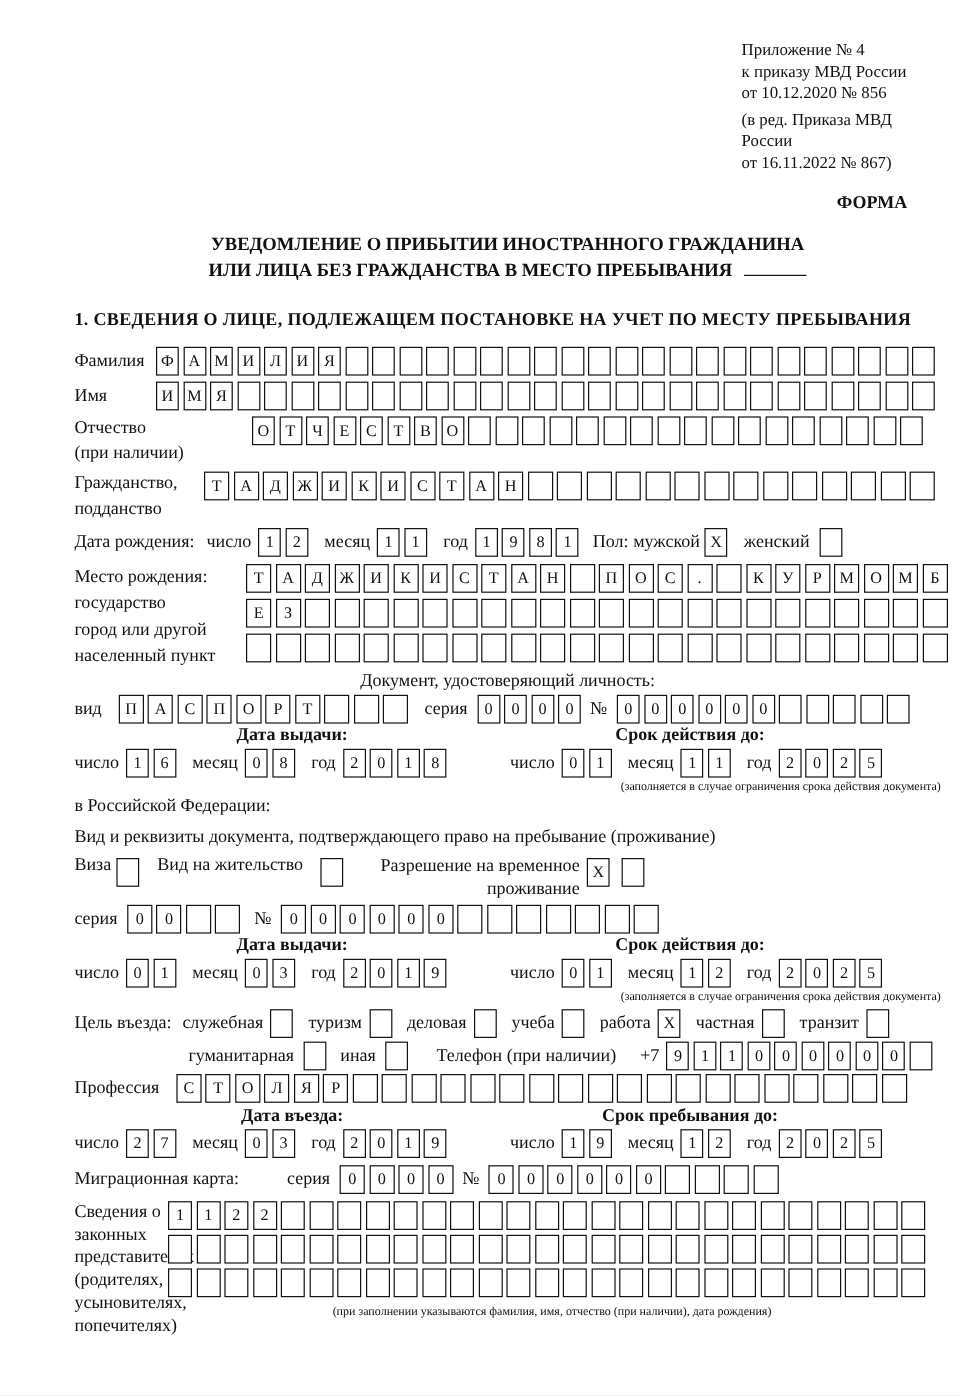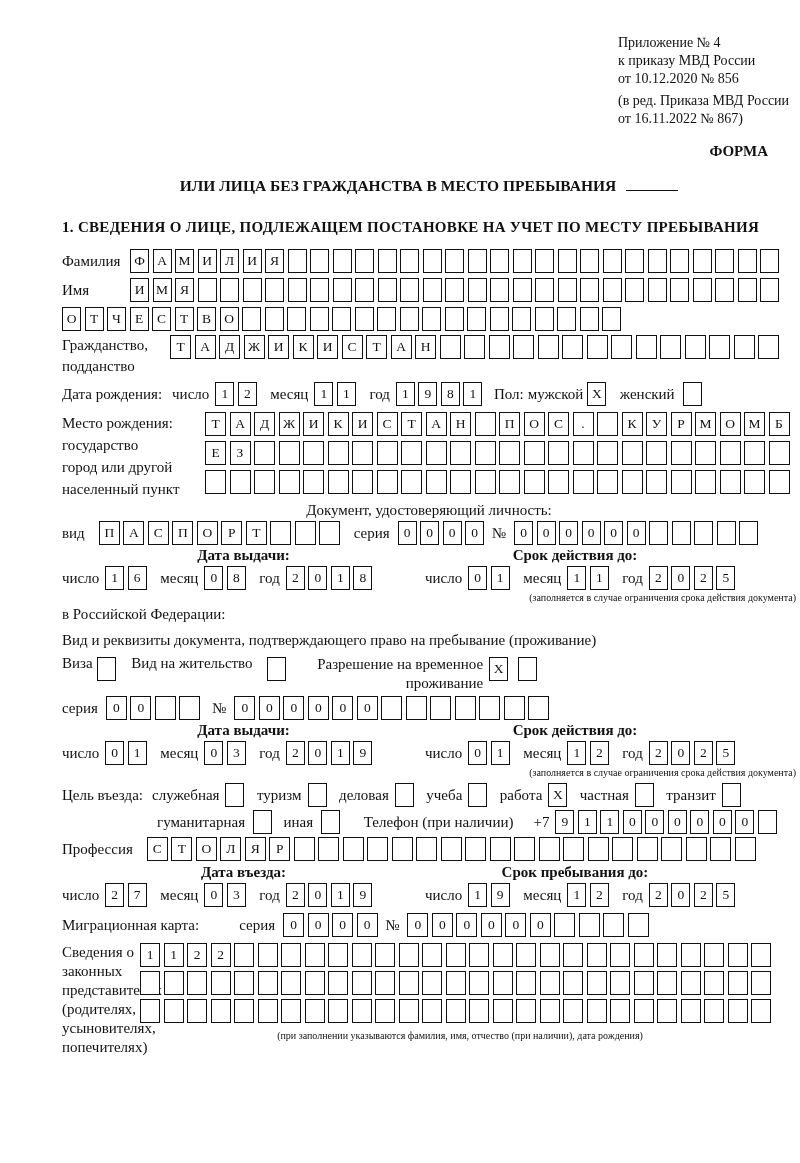--- a/index.html
+++ b/index.html
@@ -1,18 +1,18 @@
 <!DOCTYPE html>
 <html lang="ru"><head>
 <meta charset="utf-8">
 <style>
   html,body{margin:0;padding:0;background:#e8e8e8;}
   body{font-family:"Liberation Serif","DejaVu Serif",serif;color:#111;font-size:15px;}
   .page{width:800px;height:1163px;background:#ffffff;box-sizing:border-box;
-        padding:34px 4px 0 62px;overflow:hidden;margin:0 auto;position:relative;}
+        padding:34px 16px 0 62px;overflow:hidden;margin:0 auto;position:relative;}
   .appendix{margin-left:556px;font-size:14px;line-height:18px;}
   .edition{margin-top:4px;}
   .forma{margin-top:15px;margin-right:28px;text-align:right;font-weight:bold;font-size:15px;}
   .title{margin-top:15px;text-align:center;font-weight:bold;font-size:15.5px;line-height:22px;}
   .blank{display:inline-block;width:52px;height:14px;border-bottom:1.8px solid #111;margin-left:10px;}
   .sect{margin-top:22px;font-weight:bold;font-size:15px;letter-spacing:0.3px;white-space:nowrap;}
   .row{display:flex;align-items:center;}
   .row.top{align-items:flex-start;}
   .lbl{font-size:15px;white-space:nowrap;}
   .lblcol{font-size:15px;line-height:21px;flex:none;}
@@ -53,20 +53,21 @@
     <div>Приложение № 4</div>
     <div>к приказу МВД России</div>
     <div>от 10.12.2020 № 856</div>
     <div class="edition">(в ред. Приказа МВД России</div>
     <div>от 16.11.2022 № 867)</div>
   </div>
 
   <div class="forma">ФОРМА</div>
 
   <div class="title">
+    <div>УВЕДОМЛЕНИЕ О ПРИБЫТИИ ИНОСТРАННОГО ГРАЖДАНИНА</div>
     <div><span>ИЛИ ЛИЦА БЕЗ ГРАЖДАНСТВА В МЕСТО ПРЕБЫВАНИЯ</span><span class="blank"></span></div>
   </div>
 
   <div class="sect">1. СВЕДЕНИЯ О ЛИЦЕ, ПОДЛЕЖАЩЕМ ПОСТАНОВКЕ НА УЧЕТ ПО МЕСТУ ПРЕБЫВАНИЯ</div>
 
   <div class="row mt15">
     <div class="lbl w68">Фамилия</div>
     <div class="boxes">
         <span class="cell">Ф</span>
         <span class="cell">А</span>
@@ -129,20 +130,24 @@
         <span class="cell"></span>
         <span class="cell"></span>
         <span class="cell"></span>
         <span class="cell"></span>
         <span class="cell"></span>
         <span class="cell"></span>
       </div>
   </div>
 
   <div class="row top mt5">
+    <div class="lblcol w148">
+      <div>Отчество</div>
+      <div>(при наличии)</div>
+    </div>
     <div class="boxes">
         <span class="cell">О</span>
         <span class="cell">Т</span>
         <span class="cell">Ч</span>
         <span class="cell">Е</span>
         <span class="cell">С</span>
         <span class="cell">Т</span>
         <span class="cell">В</span>
         <span class="cell">О</span>
         <span class="cell"></span>

